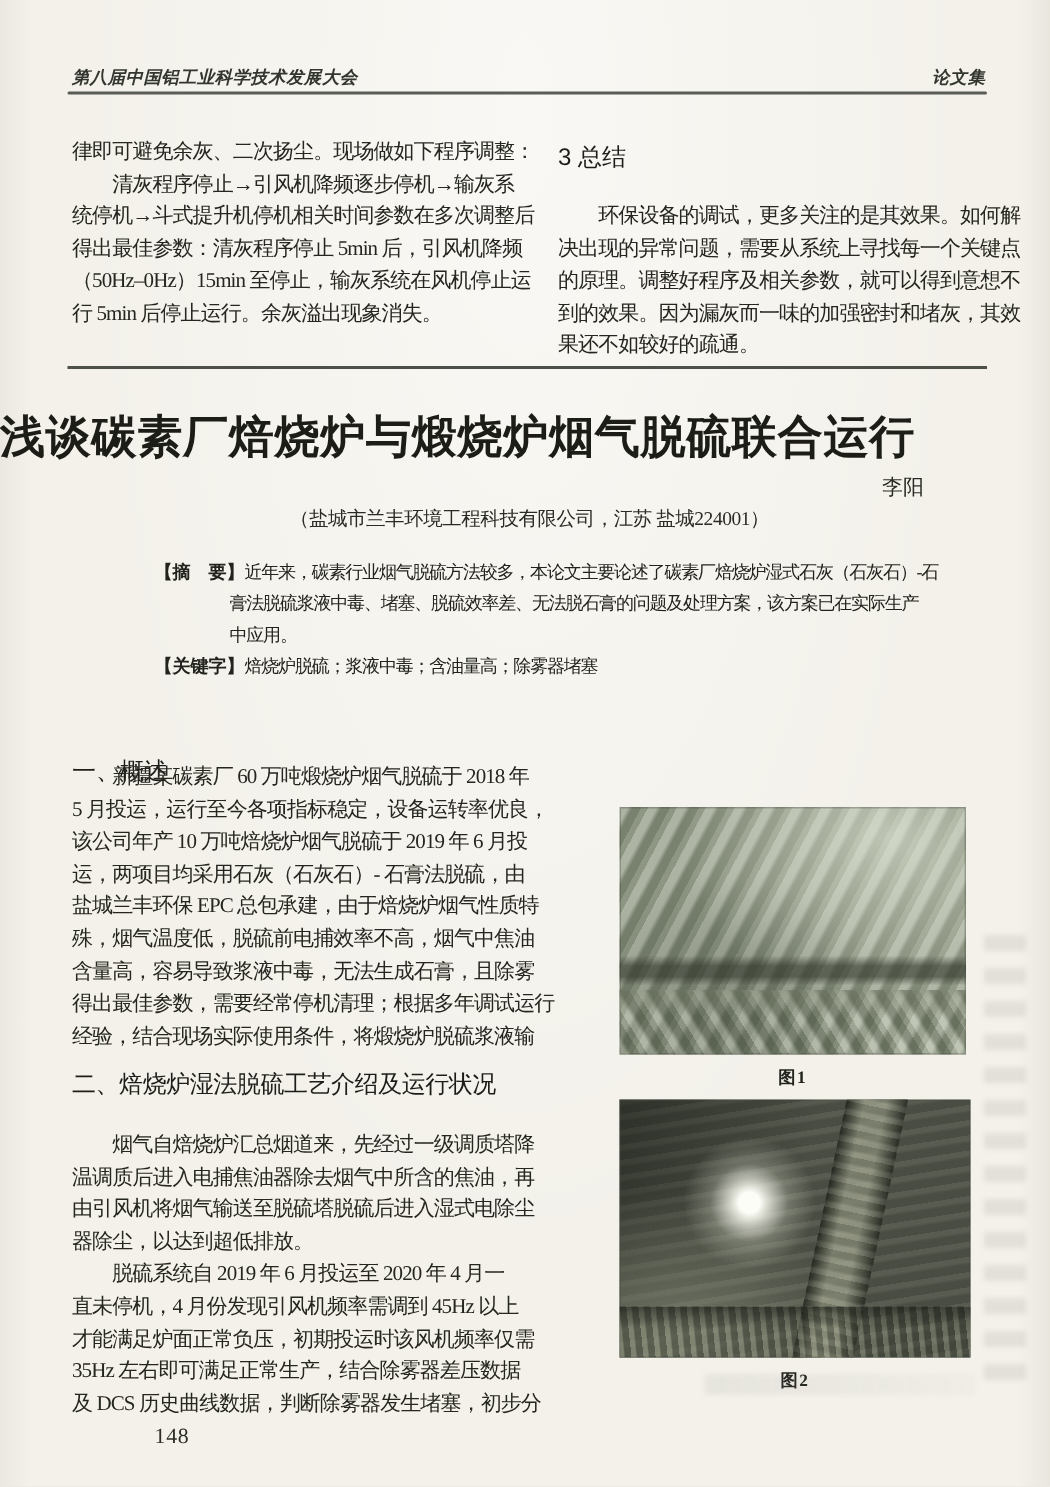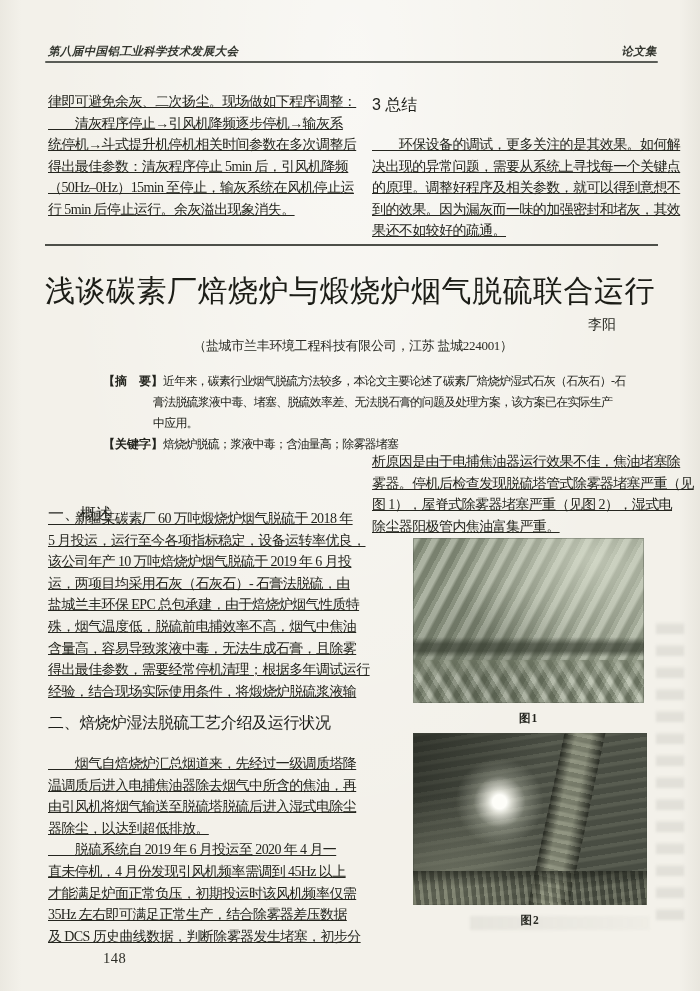--- a/index.html
+++ b/index.html
@@ -11,25 +11,25 @@
       linear-gradient(90deg, rgba(210,206,196,.25) 0, rgba(255,255,255,0) 3%, rgba(255,255,255,0) 97%, rgba(210,206,196,.3) 100%);
     font-family:"Liberation Serif","DejaVu Serif",serif;
     color:#25261f;overflow:hidden;
   }
   .abs{position:absolute;}
   
   .hdr{font-family:"Liberation Sans","DejaVu Sans",sans-serif;font-weight:bold;font-style:italic;
        font-size:11.5px;color:#33362f;letter-spacing:.4px;white-space:pre;}
   .hdr-rule{height:2px;background:#5a5d57;border-radius:1px;}
   
-  .col{font-size:14px;line-height:21.6px;letter-spacing:-.6px;text-decoration:underline;}
+  .col{font-size:14px;line-height:21.6px;letter-spacing:-.6px;}
   .col .tl{white-space:pre;}
   .h-sans{font-family:"Liberation Sans","DejaVu Sans",sans-serif;font-weight:normal;color:#1d1e19;}
   
-  .title{width:700px;text-align:center;font-size:30px;font-weight:normal;color:#1c1d17;letter-spacing:.5px;white-space:pre;}
+  .title{width:584px;text-align:center;font-size:30px;font-weight:bold;color:#1c1d17;letter-spacing:.5px;white-space:pre;}
   .author{width:616px;text-align:right;font-size:14px;color:#2a2b24;}
   .affil{width:700px;text-align:center;font-size:13px;color:#2a2b24;letter-spacing:-.3px;}
   .abstract{font-size:12px;line-height:21px;letter-spacing:-.8px;color:#22231d;}
   .abstract .lbl{font-weight:bold;letter-spacing:0;}
   .abstract .tl{white-space:pre;padding-left:50px;}
   .kw{white-space:pre;}
   
   .photo{box-shadow:inset 0 0 0 1px rgba(70,74,62,.35);}
   .photo1{
     background-color:#8a9280;
@@ -128,26 +128,20 @@
       <div class="tl">温调质后进入电捕焦油器除去烟气中所含的焦油，再</div>
       <div class="tl">由引风机将烟气输送至脱硫塔脱硫后进入湿式电除尘</div>
       <div class="tl">器除尘，以达到超低排放。</div>
       <div class="tl">　　脱硫系统自 2019 年 6 月投运至 2020 年 4 月一</div>
       <div class="tl">直未停机，4 月份发现引风机频率需调到 45Hz 以上</div>
       <div class="tl">才能满足炉面正常负压，初期投运时该风机频率仅需</div>
       <div class="tl">35Hz 左右即可满足正常生产，结合除雾器差压数据</div>
       <div class="tl">及 DCS 历史曲线数据，判断除雾器发生堵塞，初步分</div>
     </div>
 
-  <div class="abs col" style="left:372px;top:451px;width:310px;">
-      <div class="tl">析原因是由于电捕焦油器运行效果不佳，焦油堵塞除</div>
-      <div class="tl">雾器。停机后检查发现脱硫塔管式除雾器堵塞严重（见</div>
-      <div class="tl">图 1），屋脊式除雾器堵塞严重（见图 2），湿式电</div>
-      <div class="tl">除尘器阳极管内焦油富集严重。</div>
-    </div>
 
   <div class="abs photo photo1" style="left:413px;top:538px;width:231px;height:165px;">
     <div class="abs p1-band"></div>
     <div class="abs p1-bottom"></div>
   </div>
   <div class="abs figcap" style="left:413px;top:711px;width:231px;">图1</div>
 
   <div class="abs photo photo2" style="left:413px;top:733px;width:234px;height:172px;">
     <div class="abs p2-pipe"></div>
     <div class="abs p2-floor"></div>

